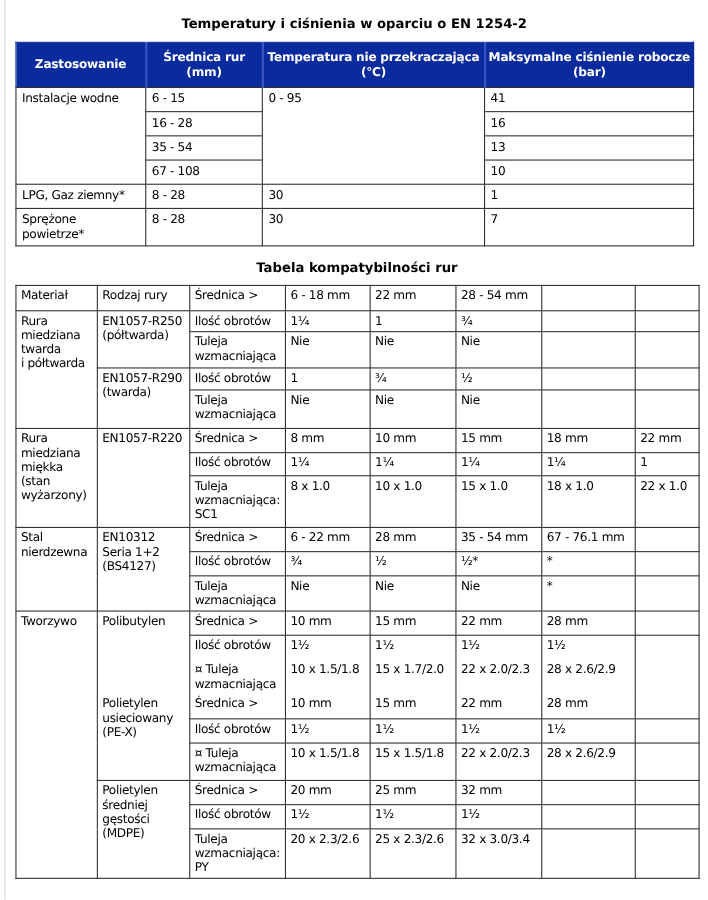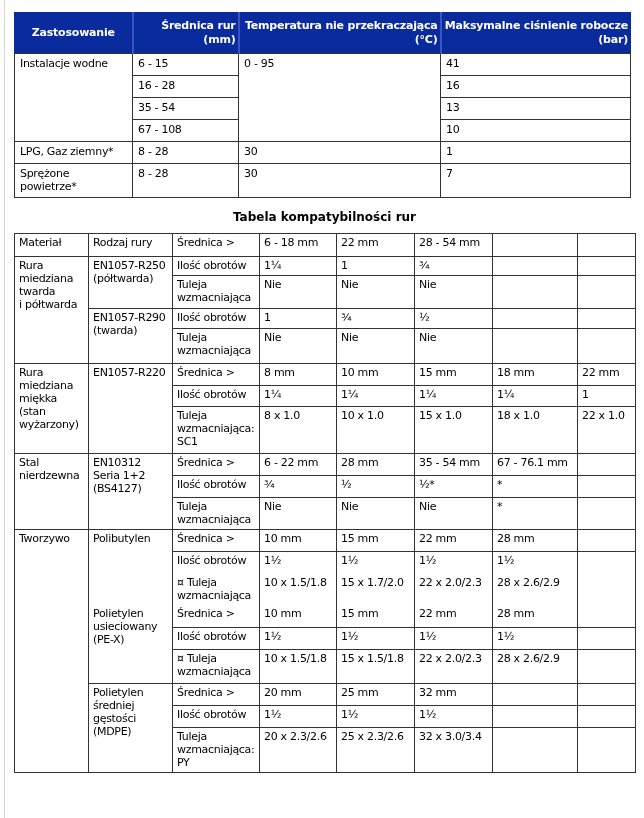--- a/index.html
+++ b/index.html
@@ -30,33 +30,34 @@
     white-space:pre;letter-spacing:-0.3px;
     overflow:hidden;
   }
   #t1 td{padding:3px 4px 4px 5px;}
   #t1 thead th{
     background:var(--header-bg);color:#fff;font-weight:bold;
     font-size:11px;line-height:14px;text-align:center;vertical-align:middle;
     border:1px solid var(--header-bg);border-bottom:1px solid var(--border-color);
     white-space:pre;padding:2px 2px;height:36px;letter-spacing:-0.2px;
   }
-  #t1 thead th + th{border-left:2px solid var(--header-divider);text-align:right;}
+  #t1 thead th + th{border-left:2px solid var(--header-divider);}
   .nb{border-bottom:none !important;}
   .nt{border-top:none !important;}
   .footnotes{font-style:italic;font-size:11px;line-height:14px;margin:3px 0 0 0;}
   .footnotes div{margin-bottom:1px;}
 </style>
 </head>
 <body>
 
 <div class="edge-line"></div>
 
 <div class="content">
 
+  <div class="title">Temperatury i ciśnienia w oparciu o EN 1254-2</div>
 
   <table id="t1">
     <colgroup>
       <col style="width:118px">
         <col style="width:106px">
         <col style="width:202px">
         <col style="width:190px">
     </colgroup>
     <thead id="t1head">
         <tr>

